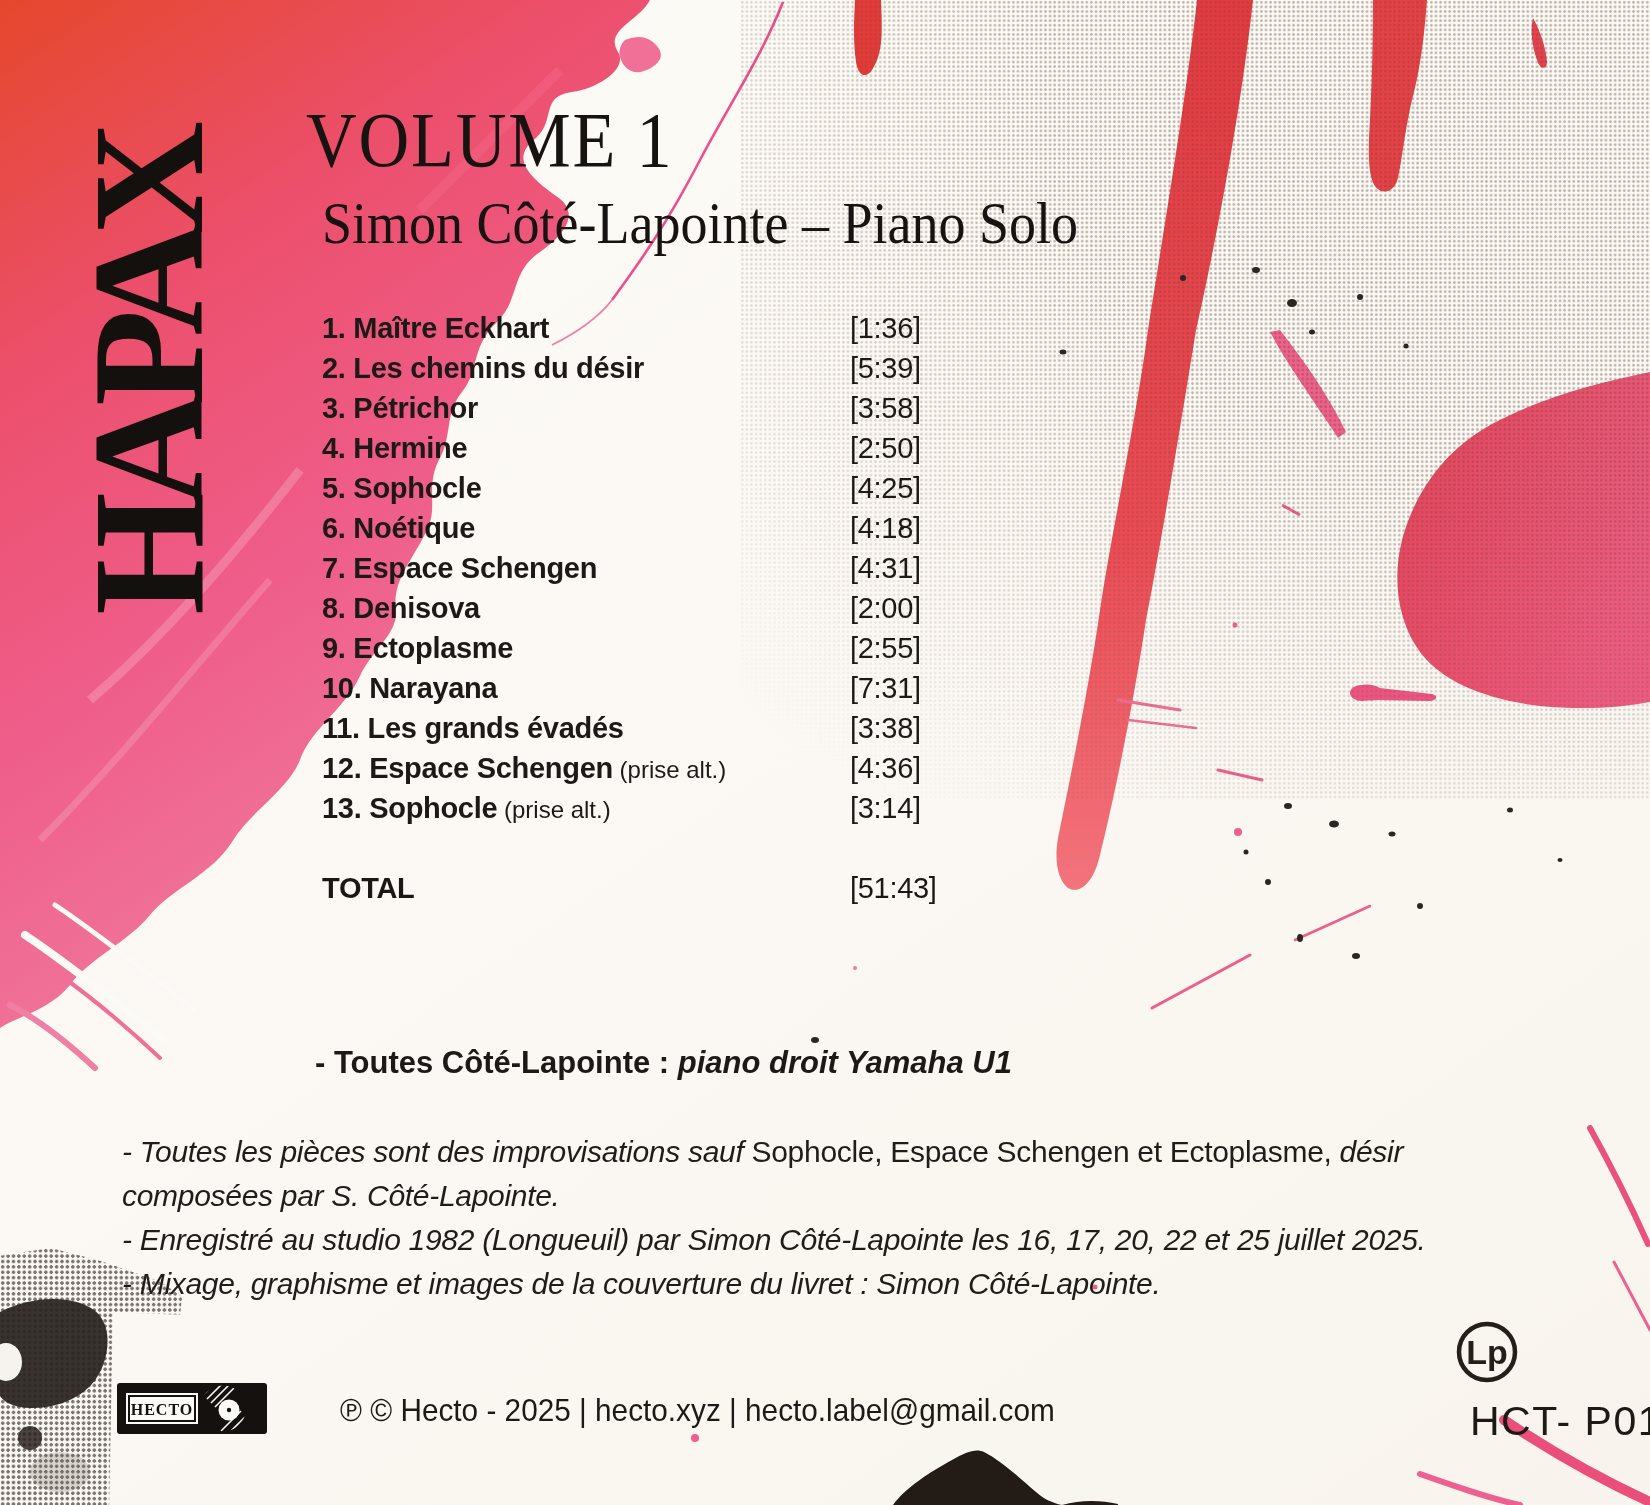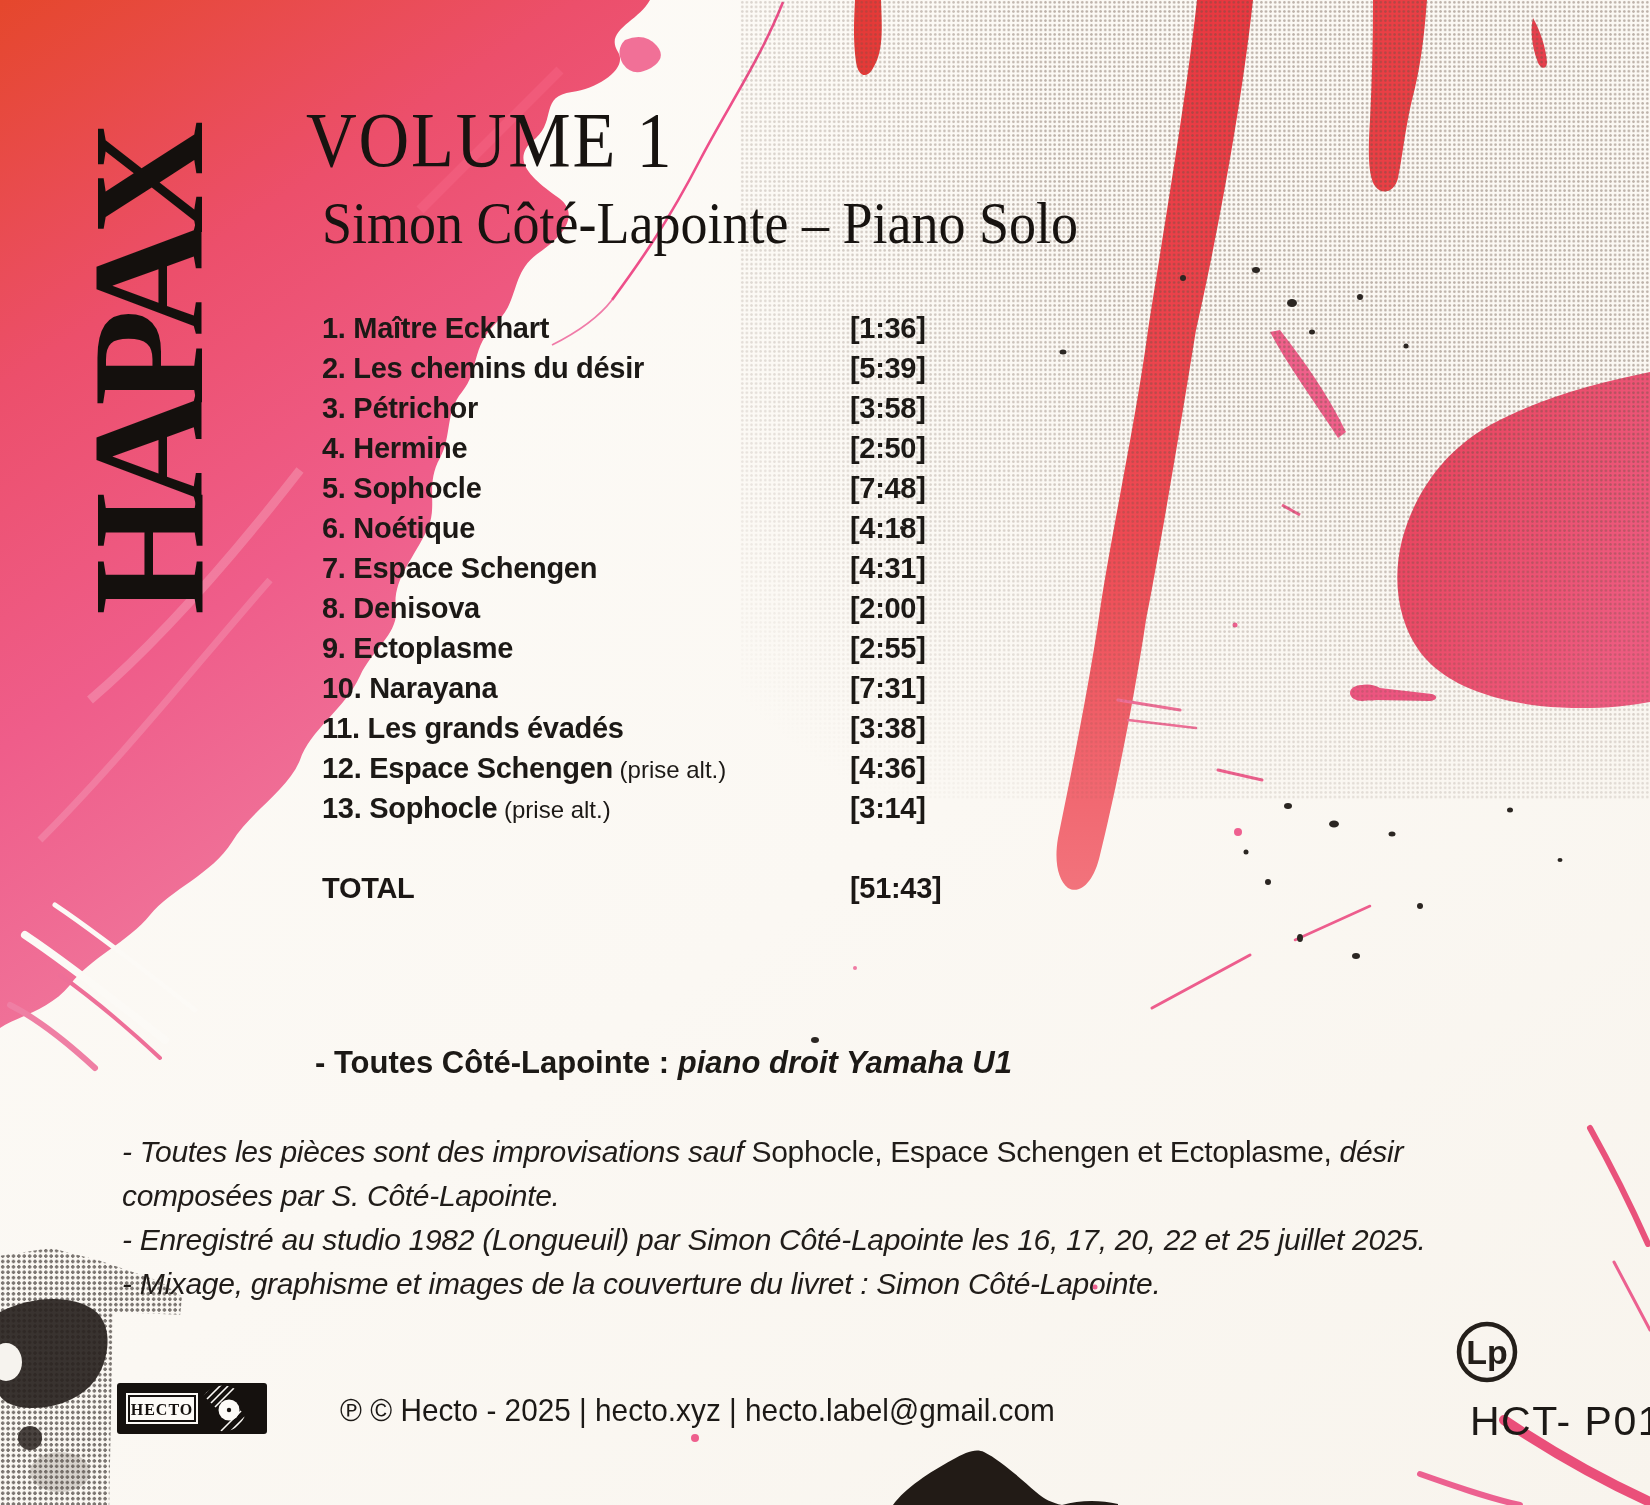--- a/index.html
+++ b/index.html
@@ -37,21 +37,21 @@
     transform:scaleX(.9);transform-origin:0 0;
   }
   .subtitle{
     left:322px;top:191px;font-family:"Liberation Serif","DejaVu Serif",serif;
     font-size:60px;line-height:64px;color:#171310;
     transform:scaleX(.9);transform-origin:0 0;
   }
   .tracks{position:absolute;left:322px;top:312px;width:700px;}
   .track-row{position:relative;height:40px;font-size:29px;font-weight:700;letter-spacing:-.3px;color:#1c1916;}
   .t-note{font-weight:400;font-size:24px;letter-spacing:0;}
-  .t-time{position:absolute;left:528px;top:0;font-weight:700;}
+  .t-time{position:absolute;left:528px;top:0;font-weight:400;}
   .total-row{left:322px;top:872px;font-size:29px;font-weight:700;letter-spacing:-.3px;width:700px;}
   .total-row .t-time{position:absolute;left:528px;top:0;}
   .performer{left:315px;top:1045px;font-size:31px;font-weight:700;color:#1c1916;}
   .performer .inst{font-style:italic;}
   .notes{position:absolute;left:122px;top:1130px;width:1420px;font-size:30px;line-height:44px;
          letter-spacing:-.3px;color:#201c19;white-space:nowrap;}
   .note-line .it{font-style:italic;}
   .note-line .up{font-style:normal;text-align:center;}
   .rights{left:340px;top:1392px;font-size:32px;letter-spacing:0;color:#1c1916;
           transform:scaleX(.93);transform-origin:0 0;}
@@ -198,21 +198,21 @@
 
   <div class="txt hapax">HAPAX</div>
   <div class="txt v1">VOLUME 1</div>
   <div class="txt subtitle">Simon Côté-Lapointe – Piano Solo</div>
 
   <div class="tracks">
       <div class="track-row"><span>1. Maître Eckhart</span><span class="t-time">[1:36]</span></div>
       <div class="track-row"><span>2. Les chemins du désir</span><span class="t-time">[5:39]</span></div>
       <div class="track-row"><span>3. Pétrichor</span><span class="t-time">[3:58]</span></div>
       <div class="track-row"><span>4. Hermine</span><span class="t-time">[2:50]</span></div>
-      <div class="track-row"><span>5. Sophocle</span><span class="t-time">[7:48]</span></div>
+      <div class="track-row"><span>5. Sophocle</span><span class="t-time">[4:25]</span></div>
       <div class="track-row"><span>6. Noétique</span><span class="t-time">[4:18]</span></div>
       <div class="track-row"><span>7. Espace Schengen</span><span class="t-time">[4:31]</span></div>
       <div class="track-row"><span>8. Denisova</span><span class="t-time">[2:00]</span></div>
       <div class="track-row"><span>9. Ectoplasme</span><span class="t-time">[2:55]</span></div>
       <div class="track-row"><span>10. Narayana</span><span class="t-time">[7:31]</span></div>
       <div class="track-row"><span>11. Les grands évadés</span><span class="t-time">[3:38]</span></div>
       <div class="track-row"><span>12. Espace Schengen</span><span class="t-note"> (prise alt.)</span><span class="t-time">[4:36]</span></div>
       <div class="track-row"><span>13. Sophocle</span><span class="t-note"> (prise alt.)</span><span class="t-time">[3:14]</span></div>
     </div>
 

